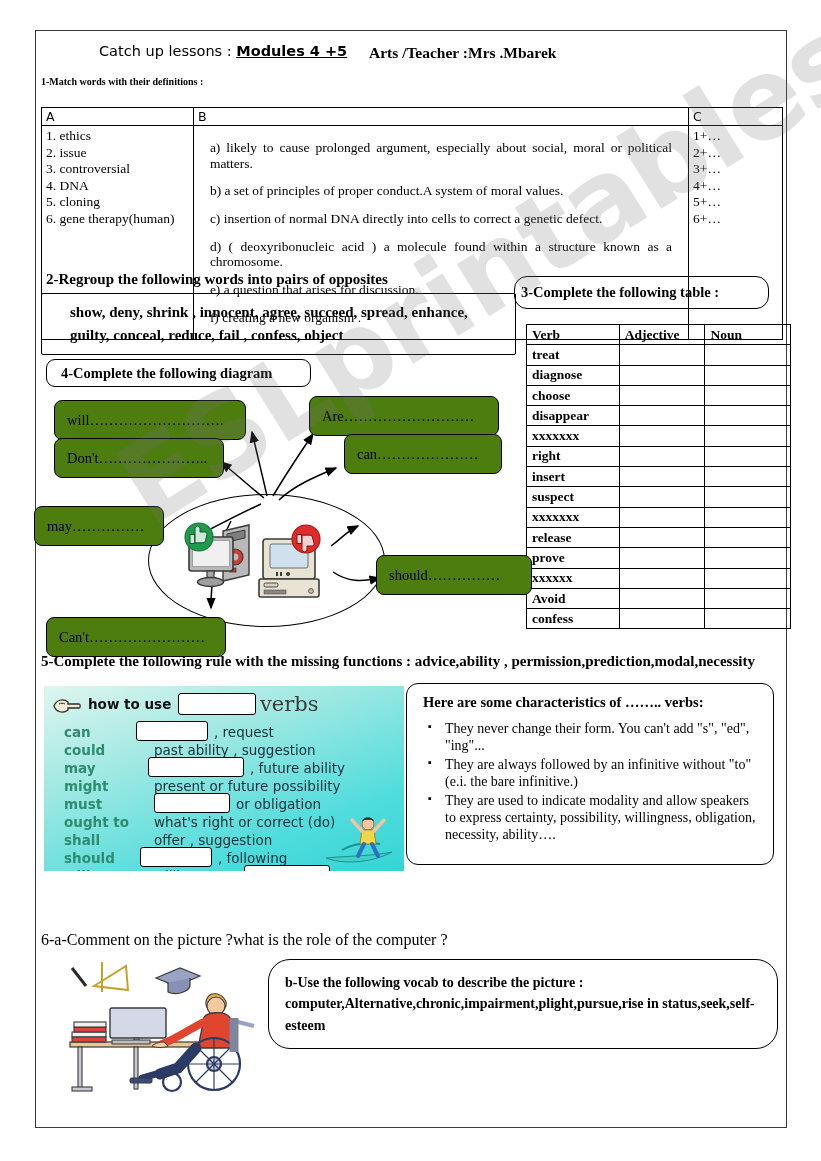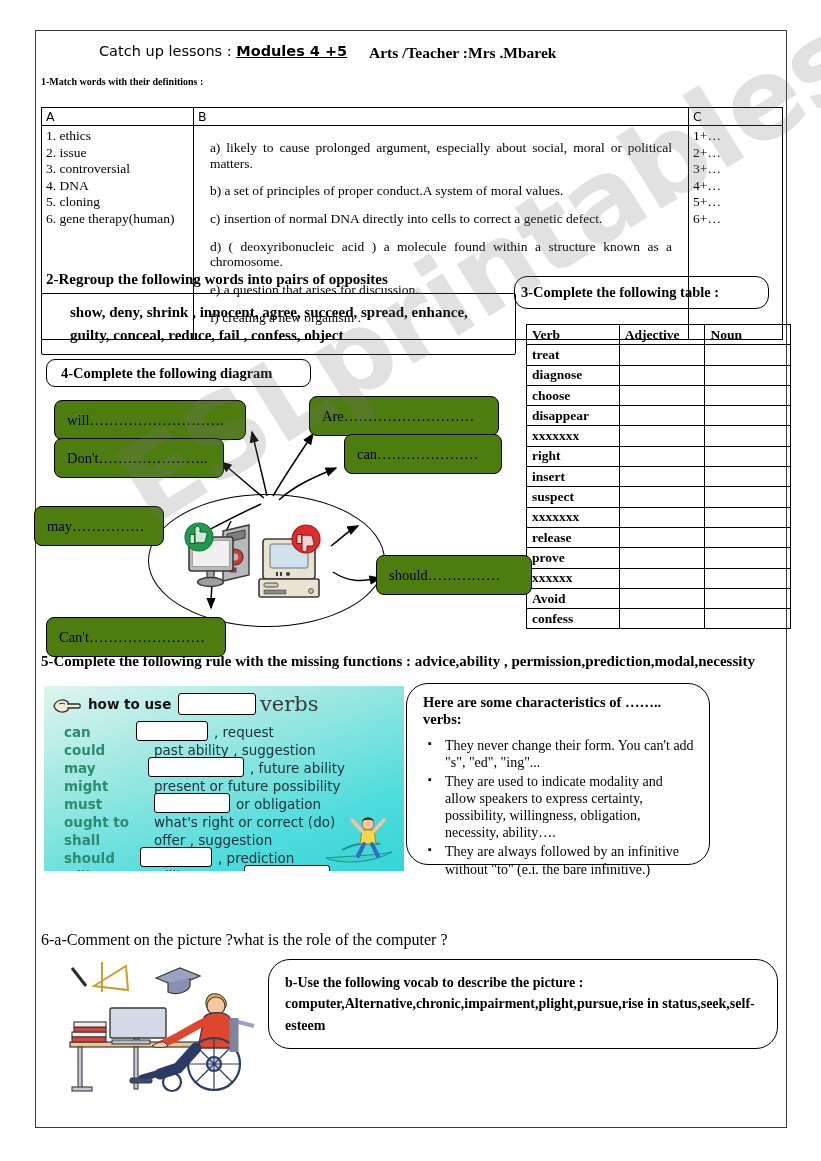--- a/index.html
+++ b/index.html
@@ -159,22 +159,22 @@
   .mrow { position:absolute; left:12px; height:18.2px; width:348px; }
   .mrow .mv {
     position:absolute; left:8px; top:0;
     font-family:"DejaVu Sans", sans-serif; font-weight:bold; font-size:13.5px; color:#2e8b6f;
   }
   .mrow .mdesc {
     position:absolute; left:98px; top:0;
     font-family:"DejaVu Sans", sans-serif; font-size:13.5px; color:#16303a;
   }
   .charbox {
-    position:absolute; left:370px; top:652px; width:304px; height:182px;
-    border:1.5px solid #000; border-radius:22px;
+    position:absolute; left:370px; top:652px; width:368px; height:182px;
+    border:1.5px solid #000; border-radius:12px;
     padding:10px 14px 16px 16px;
     font-size:14px;
   }
   .charbox .chead { font-weight:bold; font-size:14.5px; margin-bottom:9px; }
   .charbox ul { margin:0; padding-left:22px; list-style:none; }
   .charbox li { position:relative; margin-bottom:2px; line-height:1.22; }
   .charbox li:before {
     content:"\25AA"; position:absolute; left:-17px; top:0px; font-size:11px;
   }
 
@@ -444,21 +444,21 @@
       <div class="mv">ought to</div>
       <div class="mdesc">what's right or correct (do)</div>
     </div>
     <div class="mrow" style="top:146px">
       <div class="mv">shall</div>
       <div class="mdesc">offer , suggestion</div>
     </div>
     <div class="mrow" style="top:164px">
       <div class="mv">should</div>
       <div class="blank" style="left:84px;top:-3px;width:72px;height:20px"></div>
-      <div class="mdesc" style="left:162px">, prediction</div>
+      <div class="mdesc" style="left:162px">, following</div>
     </div>
     <div class="mrow" style="top:182px">
       <div class="mv">will</div>
       <div class="mdesc">willingness,</div>
       <div class="blank" style="left:188px;top:-3px;width:86px;height:20px"></div>
     </div>
 
     <svg style="position:absolute;left:278px;top:128px;width:74px;height:52px" viewBox="0 0 74 52">
       <path d="M4,44 C18,50 48,50 70,38 C52,42 24,42 4,44 Z" fill="#3fd0c9" stroke="#1f8f8b" stroke-width="1"></path>
       <path d="M20,36 C30,30 44,28 58,30" stroke="#1f8f8b" stroke-width="2" fill="none"></path>
@@ -469,22 +469,22 @@
       <path d="M52,17 L62,6" stroke="#f6c39a" stroke-width="3.4" stroke-linecap="round"></path>
       <path d="M42,30 L36,42" stroke="#2f6fc0" stroke-width="4" stroke-linecap="round"></path>
       <path d="M50,30 L56,42" stroke="#2f6fc0" stroke-width="4" stroke-linecap="round"></path>
     </svg>
   </div>
 
   <div class="charbox">
     <div class="chead">Here are some characteristics of …….. verbs:</div>
     <ul>
       <li>They never change their form. You can't add "s", "ed", "ing"...</li>
+      <li>They are always followed by an infinitive without "to" (e.i. the bare infinitive.)</li>
       <li>They are used to indicate modality and allow speakers to express certainty, possibility, willingness, obligation, necessity, ability….</li>
-      <li>They are always followed by an infinitive without "to" (e.i. the bare infinitive.)</li>
     </ul>
   </div>
 
   <div class="q6">6-a-Comment on the picture ?what is the role of the computer ?</div>
 
   <svg class="deskimg" viewBox="0 0 220 140">
 
     <g stroke="#3a3a3a" stroke-width="1.4" fill="none">
       <path d="M8,12 L22,30" stroke="#2b2b2b" stroke-width="3"></path>
       <path d="M30,30 L62,10 L64,34 Z" stroke="#c8a02c" stroke-width="2"></path>

